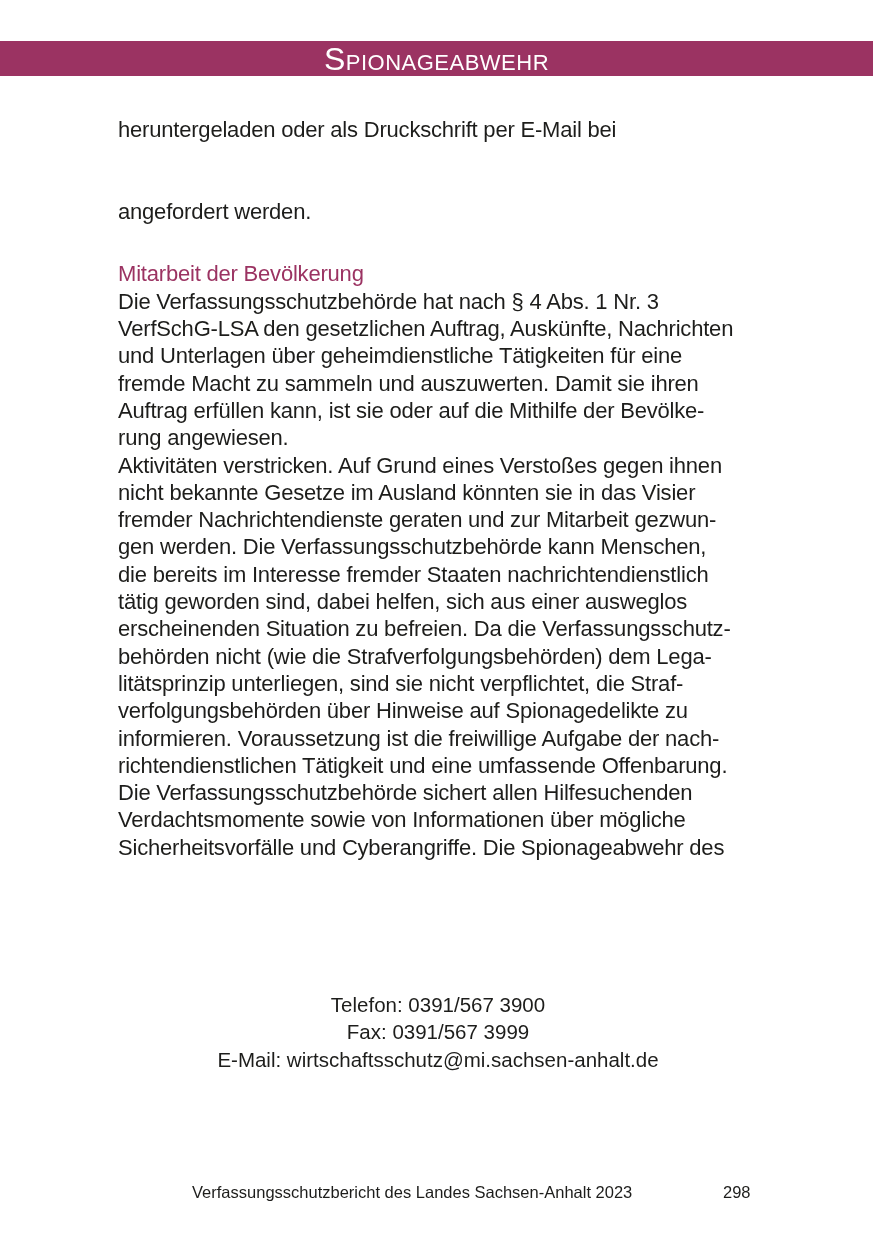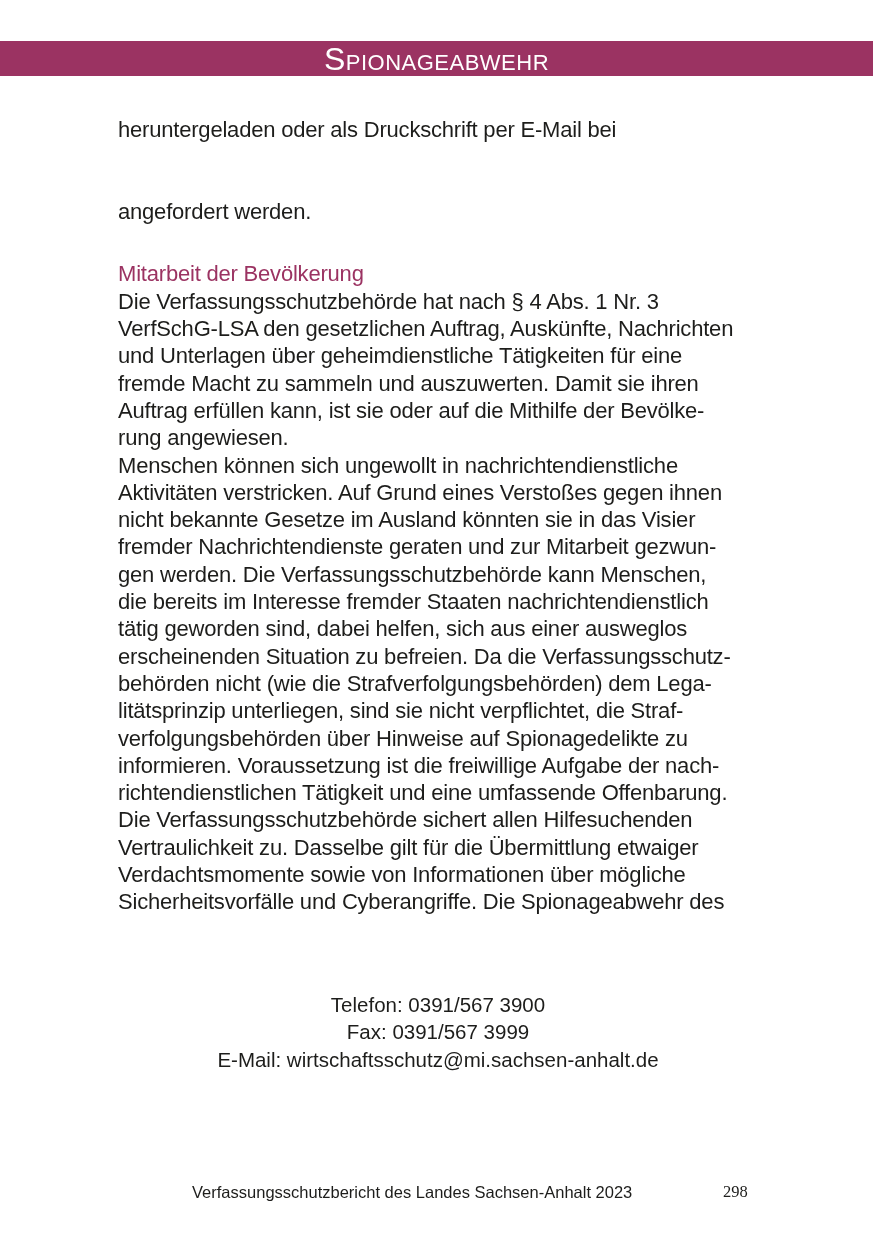--- a/index.html
+++ b/index.html
@@ -19,21 +19,21 @@
     position: absolute; left: 118px; top: 116px; width: 640px;
     font-size: 22px; line-height: 27.3px; letter-spacing: -0.2px;
   }
   .line { white-space: nowrap; display: block; height: 27.3px; }
   .indent-email { padding-left: 113px; }
   .gap { display: block; height: 27.3px; }
   .subheading { color: #9b3362; margin-top: 8px; }
   .contact { position: absolute; left: 118px; top: 991px; width: 640px; font-size: 20.5px; line-height: 27.3px; text-align: center; }
   .footer { position: absolute; top: 1181px; left: 0; width: 875px; font-size: 16.5px; line-height: 22px; }
   .footer-title { position: absolute; left: 192px; white-space: nowrap; }
-  .footer-page { position: absolute; left: 723px; font-family: Liberation Serif, serif; }
+  .footer-page { position: absolute; left: 723px; }
 </style>
 </head>
 <body>
 
 <div class="header-bar">
   <span class="header-title">Spionageabwehr</span>
 </div>
 
 <div class="content">
   <span class="line">heruntergeladen oder als Druckschrift per E-Mail bei</span>
@@ -42,35 +42,33 @@
   <span class="line">angefordert werden.</span>
   <span class="gap"></span>
   <span class="line subheading">Mitarbeit der Bevölkerung</span>
   <div>
     <span class="line">Die Verfassungsschutzbehörde hat nach § 4 Abs. 1 Nr. 3</span>
     <span class="line">VerfSchG-LSA den gesetzlichen Auftrag, Auskünfte, Nachrichten</span>
     <span class="line">und Unterlagen über geheimdienstliche Tätigkeiten für eine</span>
     <span class="line">fremde Macht zu sammeln und auszuwerten. Damit sie ihren</span>
     <span class="line">Auftrag erfüllen kann, ist sie oder auf die Mithilfe der Bevölke-</span>
     <span class="line">rung angewiesen.</span>
-    <span class="line">Menschen können sich ungewollt in nachrichtendienstliche</span>
     <span class="line">Aktivitäten verstricken. Auf Grund eines Verstoßes gegen ihnen</span>
     <span class="line">nicht bekannte Gesetze im Ausland könnten sie in das Visier</span>
     <span class="line">fremder Nachrichtendienste geraten und zur Mitarbeit gezwun-</span>
     <span class="line">gen werden. Die Verfassungsschutzbehörde kann Menschen,</span>
     <span class="line">die bereits im Interesse fremder Staaten nachrichtendienstlich</span>
     <span class="line">tätig geworden sind, dabei helfen, sich aus einer ausweglos</span>
     <span class="line">erscheinenden Situation zu befreien. Da die Verfassungsschutz-</span>
     <span class="line">behörden nicht (wie die Strafverfolgungsbehörden) dem Lega-</span>
     <span class="line">litätsprinzip unterliegen, sind sie nicht verpflichtet, die Straf-</span>
     <span class="line">verfolgungsbehörden über Hinweise auf Spionagedelikte zu</span>
     <span class="line">informieren. Voraussetzung ist die freiwillige Aufgabe der nach-</span>
     <span class="line">richtendienstlichen Tätigkeit und eine umfassende Offenbarung.</span>
     <span class="line">Die Verfassungsschutzbehörde sichert allen Hilfesuchenden</span>
-    <span class="line">Vertraulichkeit zu. Dasselbe gilt für die Übermittlung etwaiger</span>
     <span class="line">Verdachtsmomente sowie von Informationen über mögliche</span>
     <span class="line">Sicherheitsvorfälle und Cyberangriffe. Die Spionageabwehr des</span>
   </div>
 </div>
 
 <div class="contact">
   <span class="line">Telefon: 0391/567 3900</span>
   <span class="line">Fax: 0391/567 3999</span>
   <span class="line">E-Mail: wirtschaftsschutz@mi.sachsen-anhalt.de</span>
 </div>

